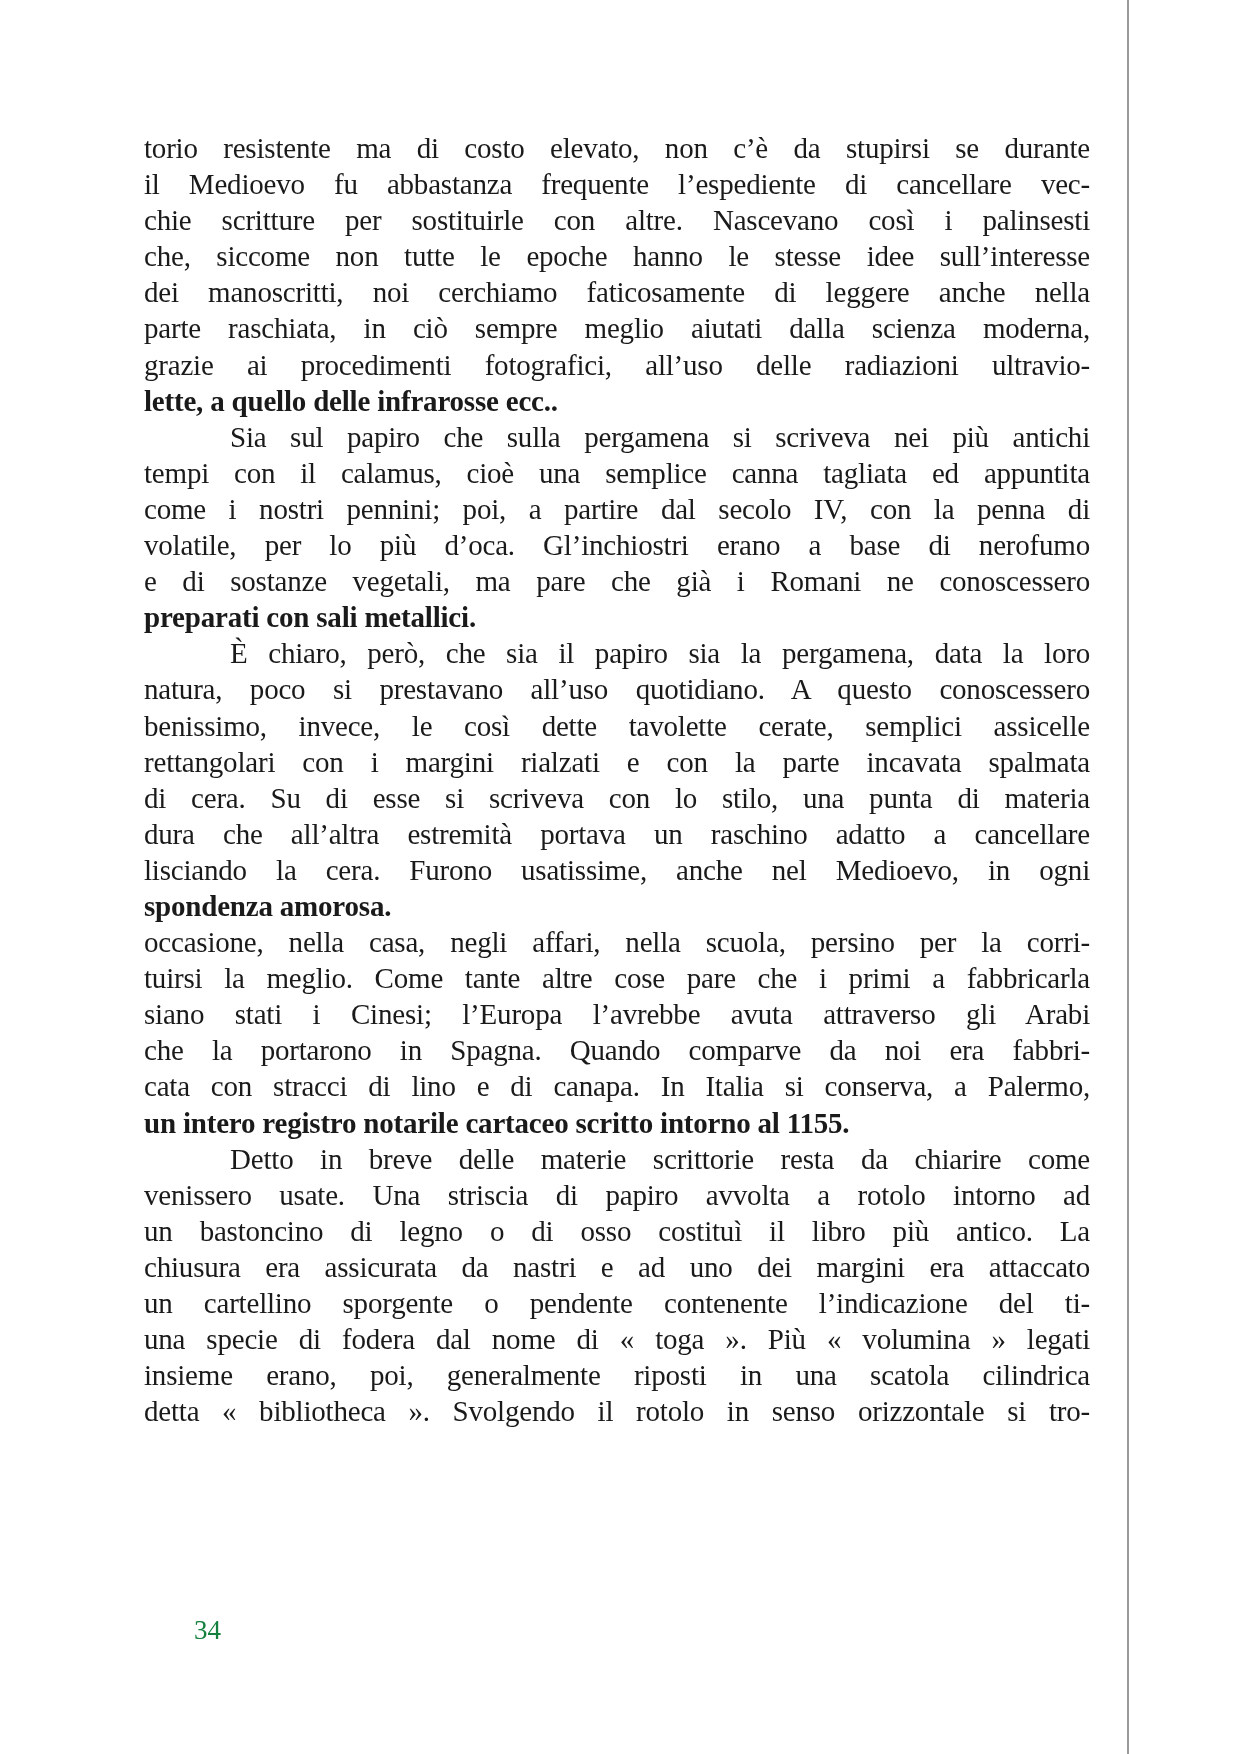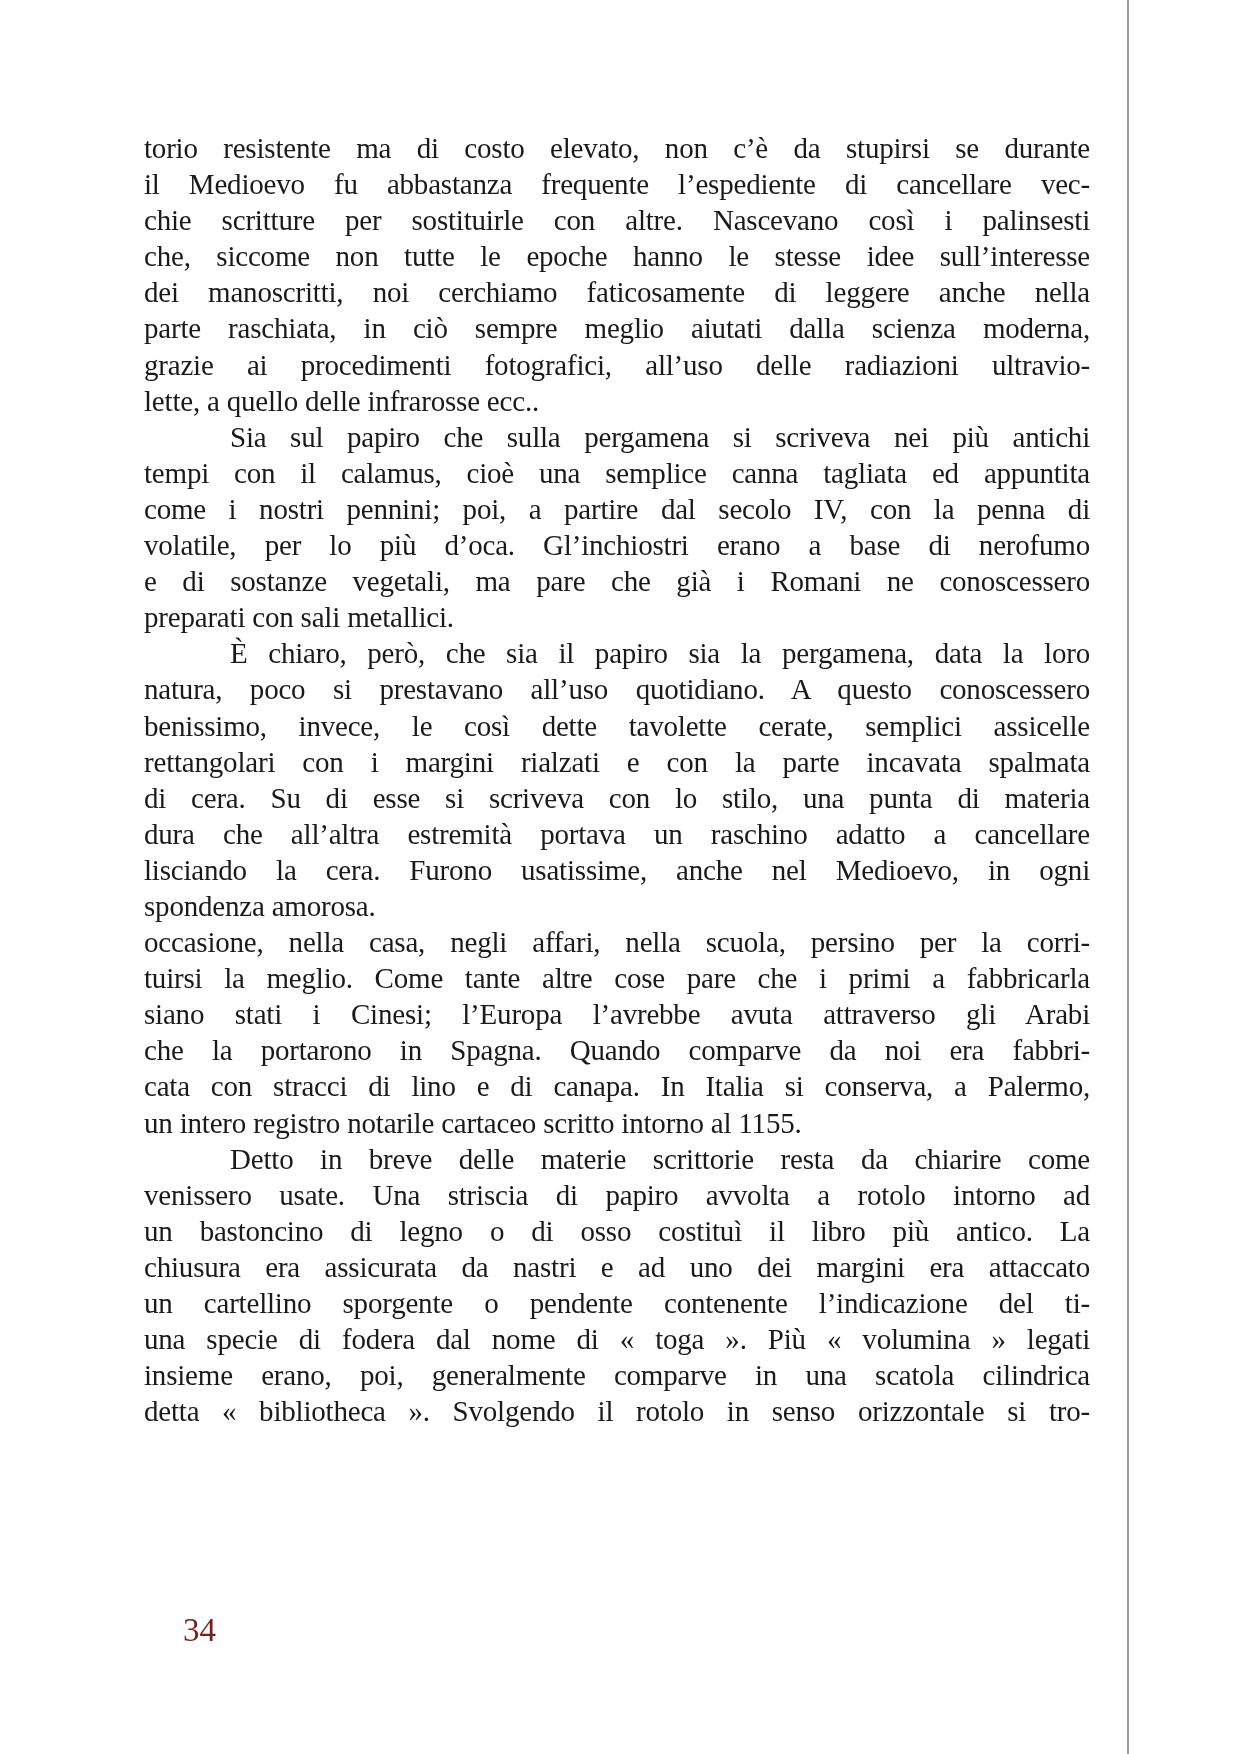--- a/index.html
+++ b/index.html
@@ -43,28 +43,29 @@
     white-space: nowrap;
     text-align: justify;
     text-align-last: justify;
     letter-spacing: -0.2px;
   }
   .line.indent {
     padding-left: 86px;
   }
   .line.last {
     text-align-last: left;
+    font-weight: bold;
   }
   .page-number {
     position: absolute;
-    left: 183px;
+    left: 194px;
     top: 1612px;
-    font-size: 33px;
+    font-size: 27px;
     line-height: 36px;
-    color: #7f1d1d;
+    color: #15803d;
   }
 </style>
 </head>
 <body>
 
 <div class="page">
   <div class="gutter-line"></div>
 
   <div class="text-block" id="text-block">
       <div>
@@ -103,19 +104,19 @@
         <span class="line">cata con stracci di lino e di canapa. In Italia si conserva, a Palermo,</span>
         <span class="line last">un intero registro notarile cartaceo scritto intorno al 1155.</span>
       </div>
       <div>
         <span class="line indent">Detto in breve delle materie scrittorie resta da chiarire come</span>
         <span class="line">venissero usate. Una striscia di papiro avvolta a rotolo intorno ad</span>
         <span class="line">un bastoncino di legno o di osso costituì il libro più antico. La</span>
         <span class="line">chiusura era assicurata da nastri e ad uno dei margini era attaccato</span>
         <span class="line">un cartellino sporgente o pendente contenente l’indicazione del ti-</span>
         <span class="line">una specie di fodera dal nome di « toga ». Più « volumina » legati</span>
-        <span class="line">insieme erano, poi, generalmente comparve in una scatola cilindrica</span>
+        <span class="line">insieme erano, poi, generalmente riposti in una scatola cilindrica</span>
         <span class="line">detta « bibliotheca ». Svolgendo il rotolo in senso orizzontale si tro-</span>
       </div>
     </div>
 
   <div class="page-number">34</div>
 </div>
 
 </body></html>

